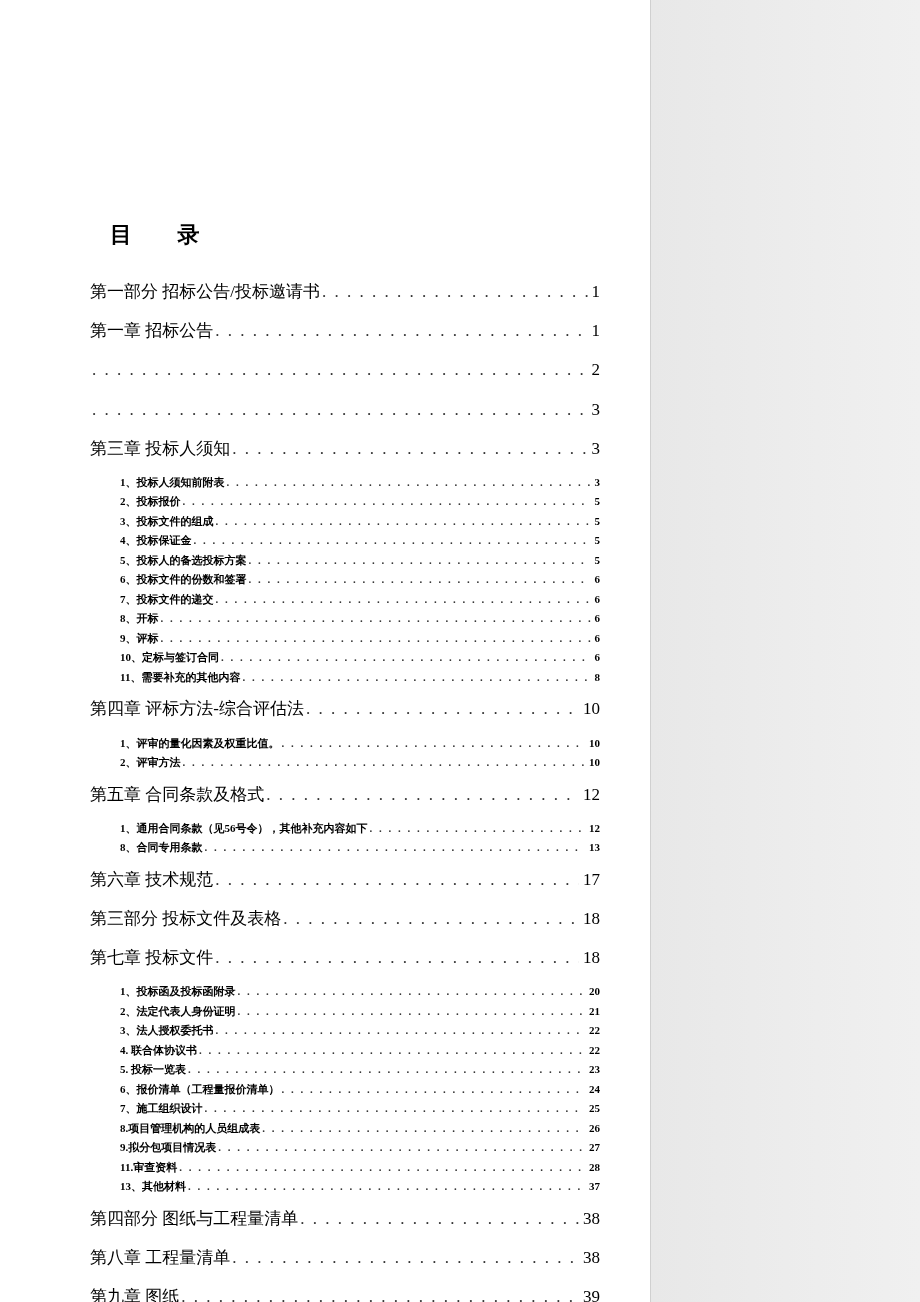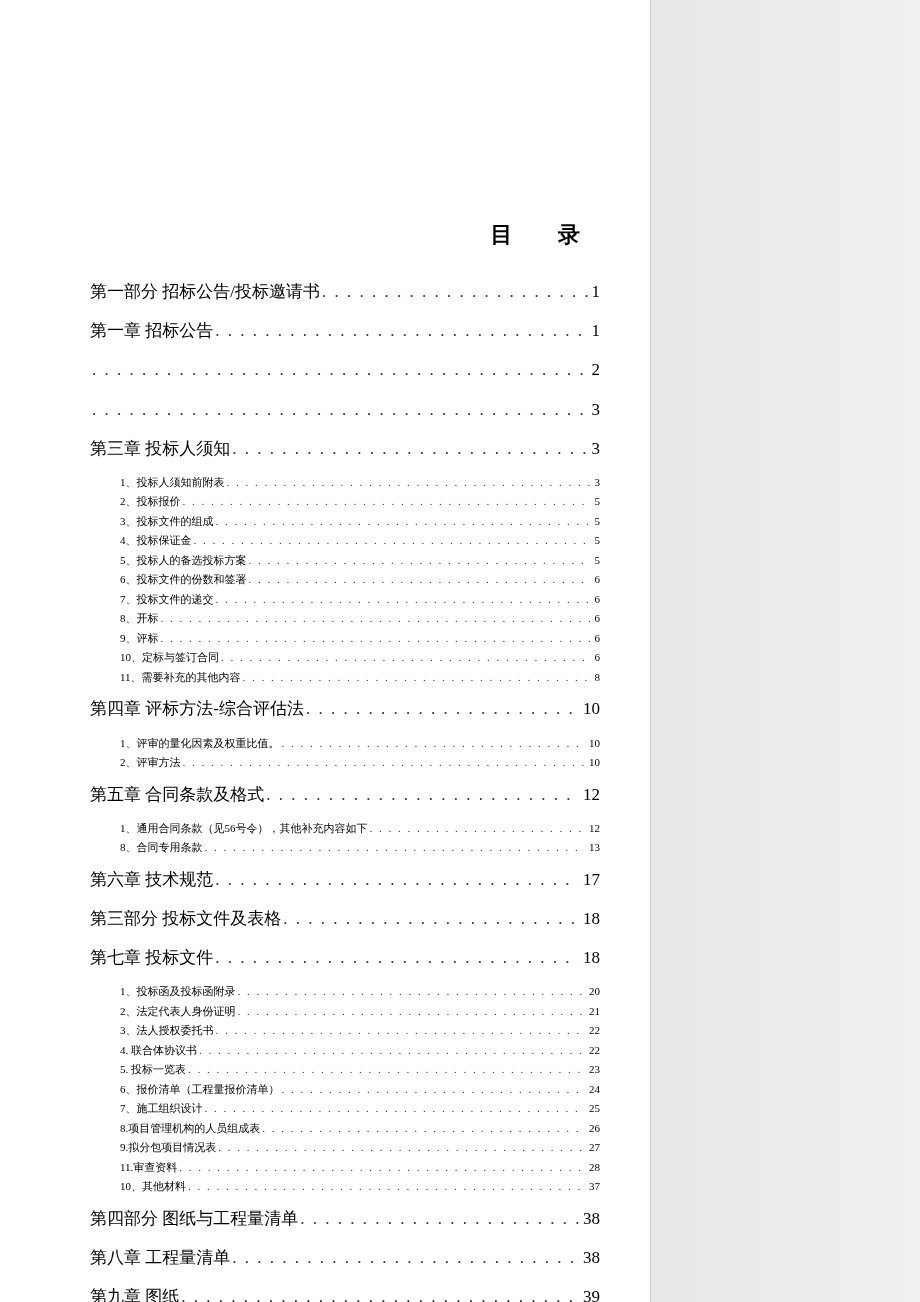--- a/index.html
+++ b/index.html
@@ -24,21 +24,21 @@
       padding: 220px 50px 50px 90px;
       background: #ffffff;
     }
     .sidebar-strip {
       width: 270px;
       height: 100%;
       background: linear-gradient(to right, #e8e8e8, #f0f0f0);
       border-left: 1px solid #d0d0d0;
     }
     .toc-title {
-      text-align: right;
+      text-align: left;
       font-size: 22px;
       font-weight: bold;
       margin-bottom: 28px;
       letter-spacing: 20px;
       padding-left: 20px;
     }
     .toc-entry-main {
       font-size: 17px;
       line-height: 1.6;
       margin-bottom: 12px;
@@ -47,20 +47,21 @@
       white-space: nowrap;
     }
     .toc-entry-sub {
       font-size: 11px;
       line-height: 1.5;
       margin-bottom: 3px;
       padding-left: 30px;
       display: flex;
       align-items: flex-start;
       white-space: nowrap;
+      font-weight: bold;
     }
     .toc-label {
       flex-shrink: 0;
     }
     .toc-dots {
       flex: 1;
       overflow: hidden;
       letter-spacing: 2px;
       color: #333;
       margin: 0 2px;
@@ -254,21 +255,21 @@
             <span class="toc-label">9.拟分包项目情况表</span>
             <span class="toc-dots">. . . . . . . . . . . . . . . . . . . . . . . . . . . . . . . . . . . . . . . . . . . . . . . . . . . . . . . . . . . . . . . . . . . . . . . . . . . . . . . . . . . . . . . . . . . . . . . . . . . .</span>
             <span class="toc-page">27</span>
           </div>
           <div class="toc-entry-sub">
             <span class="toc-label">11.审查资料</span>
             <span class="toc-dots">. . . . . . . . . . . . . . . . . . . . . . . . . . . . . . . . . . . . . . . . . . . . . . . . . . . . . . . . . . . . . . . . . . . . . . . . . . . . . . . . . . . . . . . . . . . . . . . . . . . .</span>
             <span class="toc-page">28</span>
           </div>
           <div class="toc-entry-sub">
-            <span class="toc-label">10、其他材料</span>
+            <span class="toc-label">13、其他材料</span>
             <span class="toc-dots">. . . . . . . . . . . . . . . . . . . . . . . . . . . . . . . . . . . . . . . . . . . . . . . . . . . . . . . . . . . . . . . . . . . . . . . . . . . . . . . . . . . . . . . . . . . . . . . . . . . .</span>
             <span class="toc-page">37</span>
           </div>
         </div>
         <div class="toc-entry-main">
           <span class="toc-label">第四部分 图纸与工程量清单</span>
           <span class="toc-dots">. . . . . . . . . . . . . . . . . . . . . . . . . . . . . . . . . . . . . . . . . . . . . . . . . . . . . . . . . . . . . . . . . . . . . . . . . . . . . . . . . . . . . . . . . . . . . . . . . . . .</span>
           <span class="toc-page">38</span>
         </div>
         <div class="toc-entry-main">

